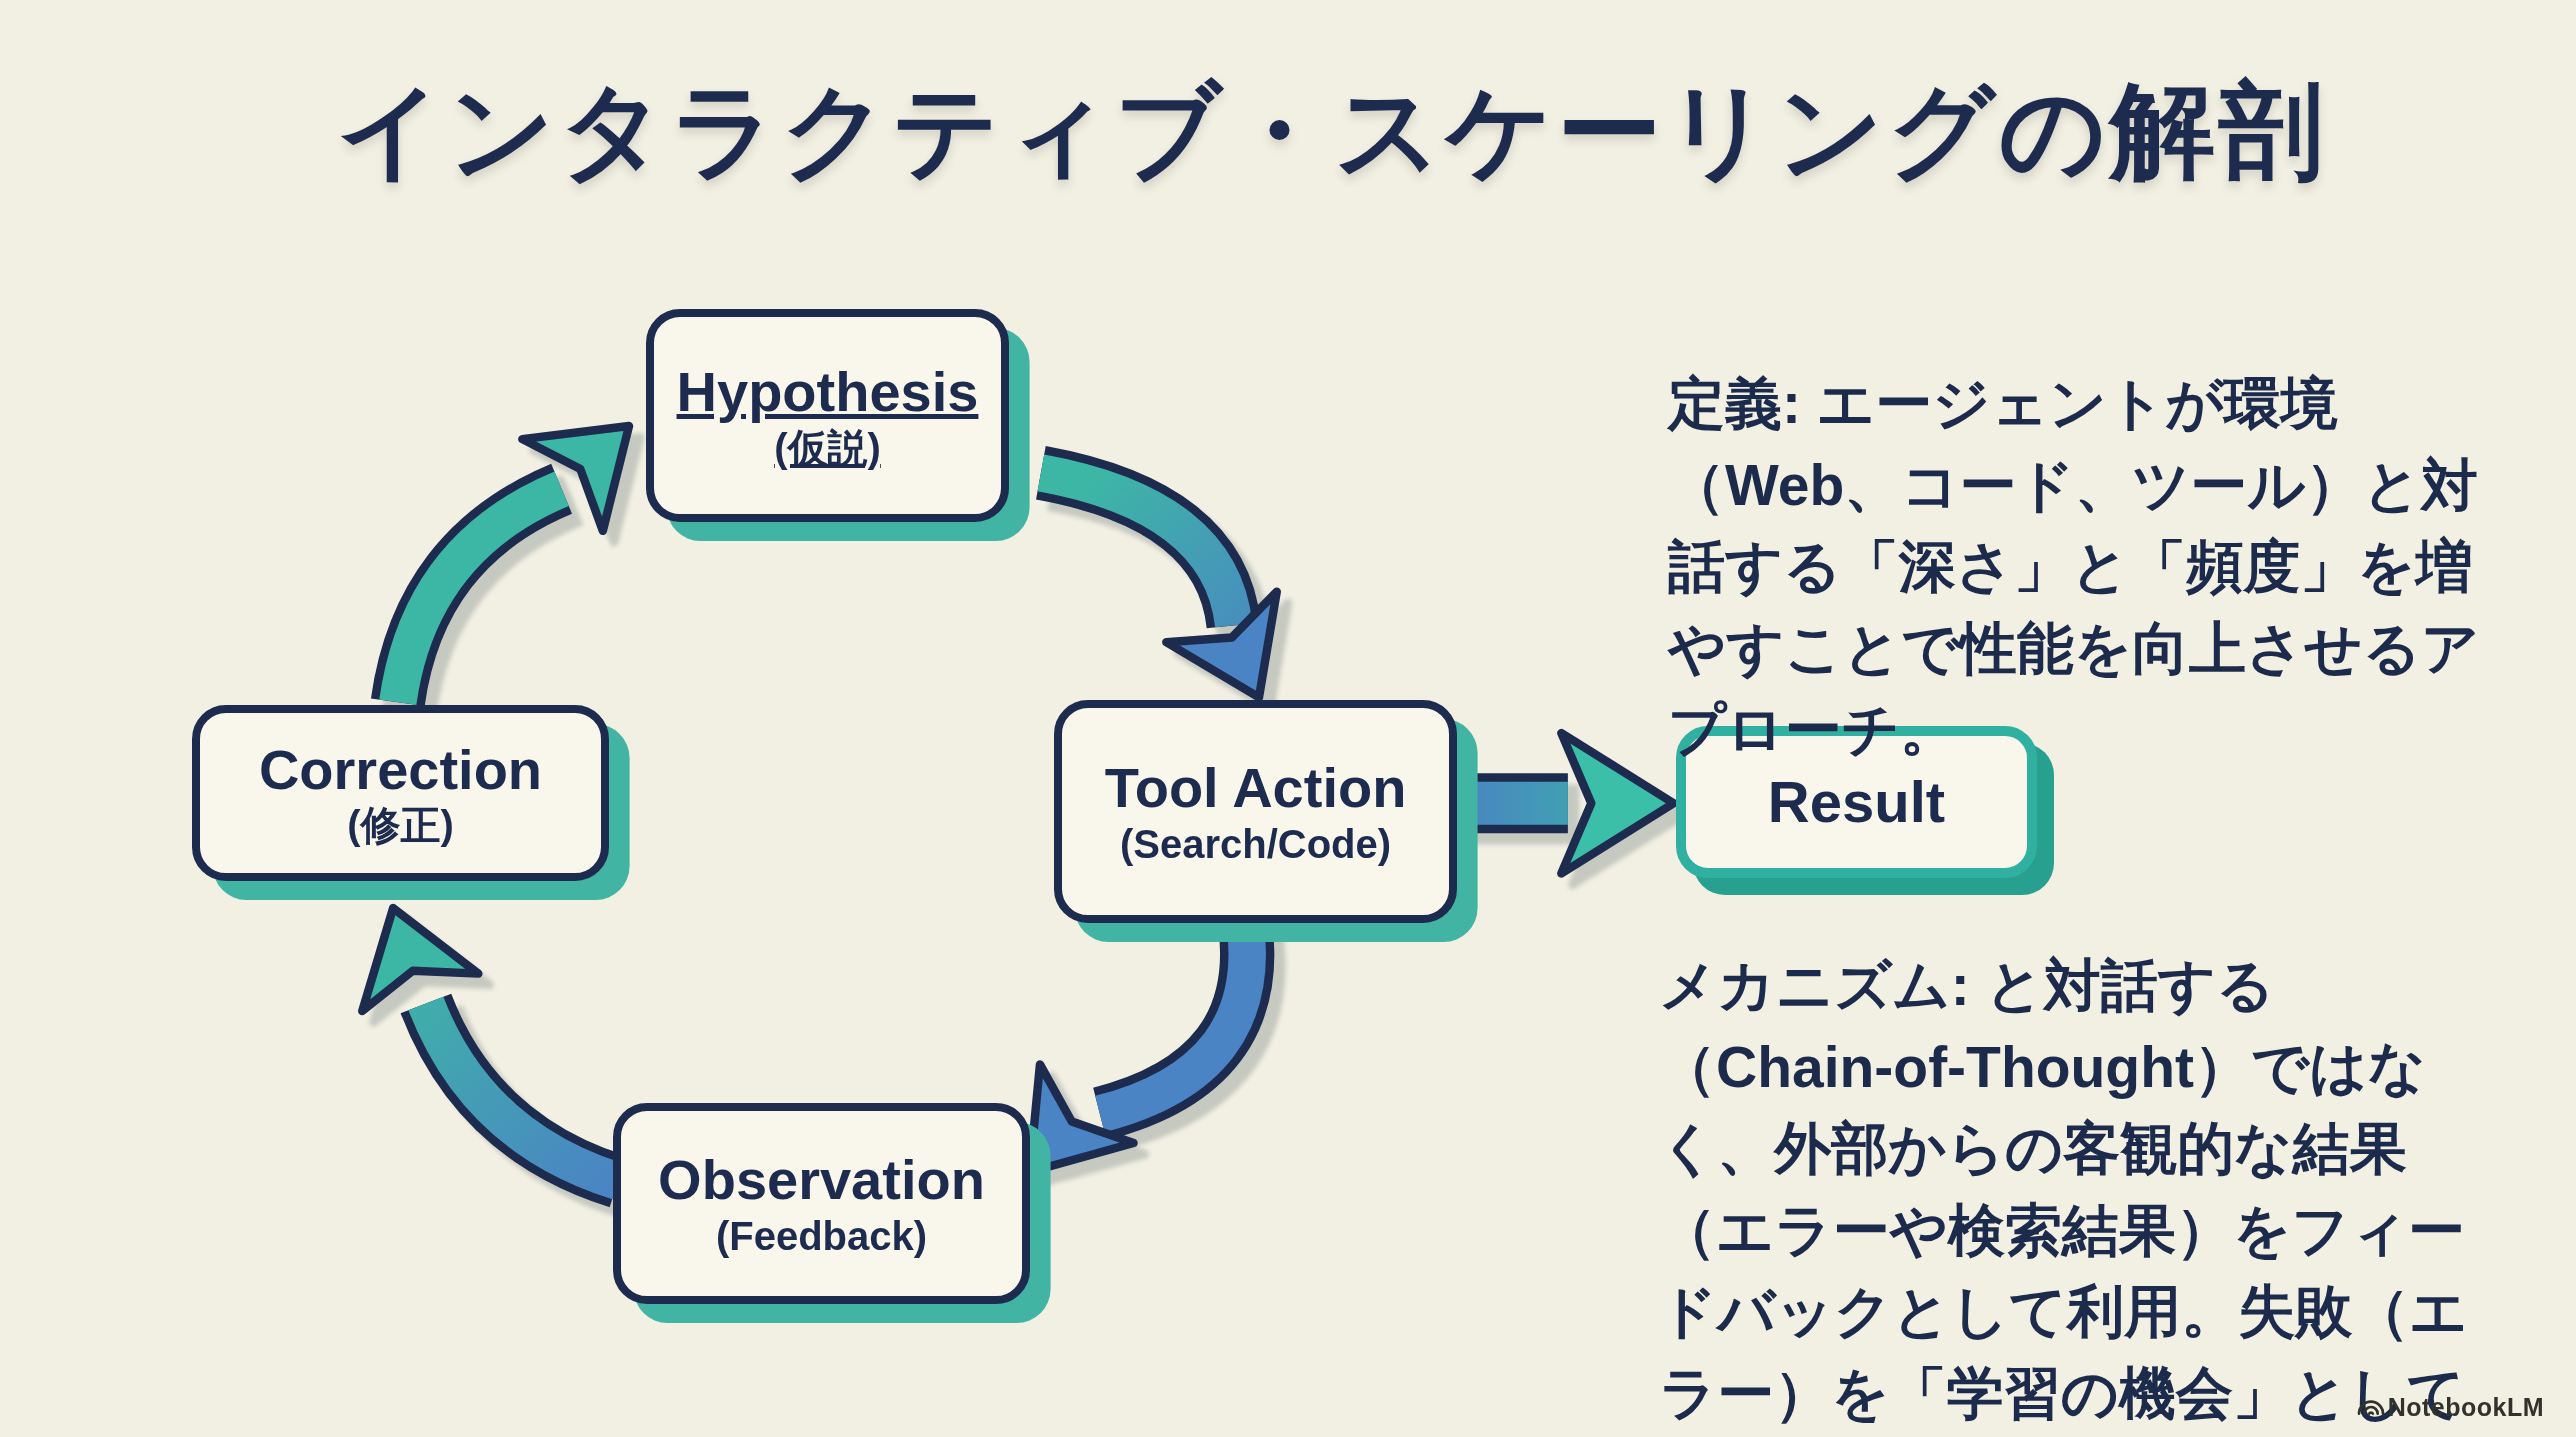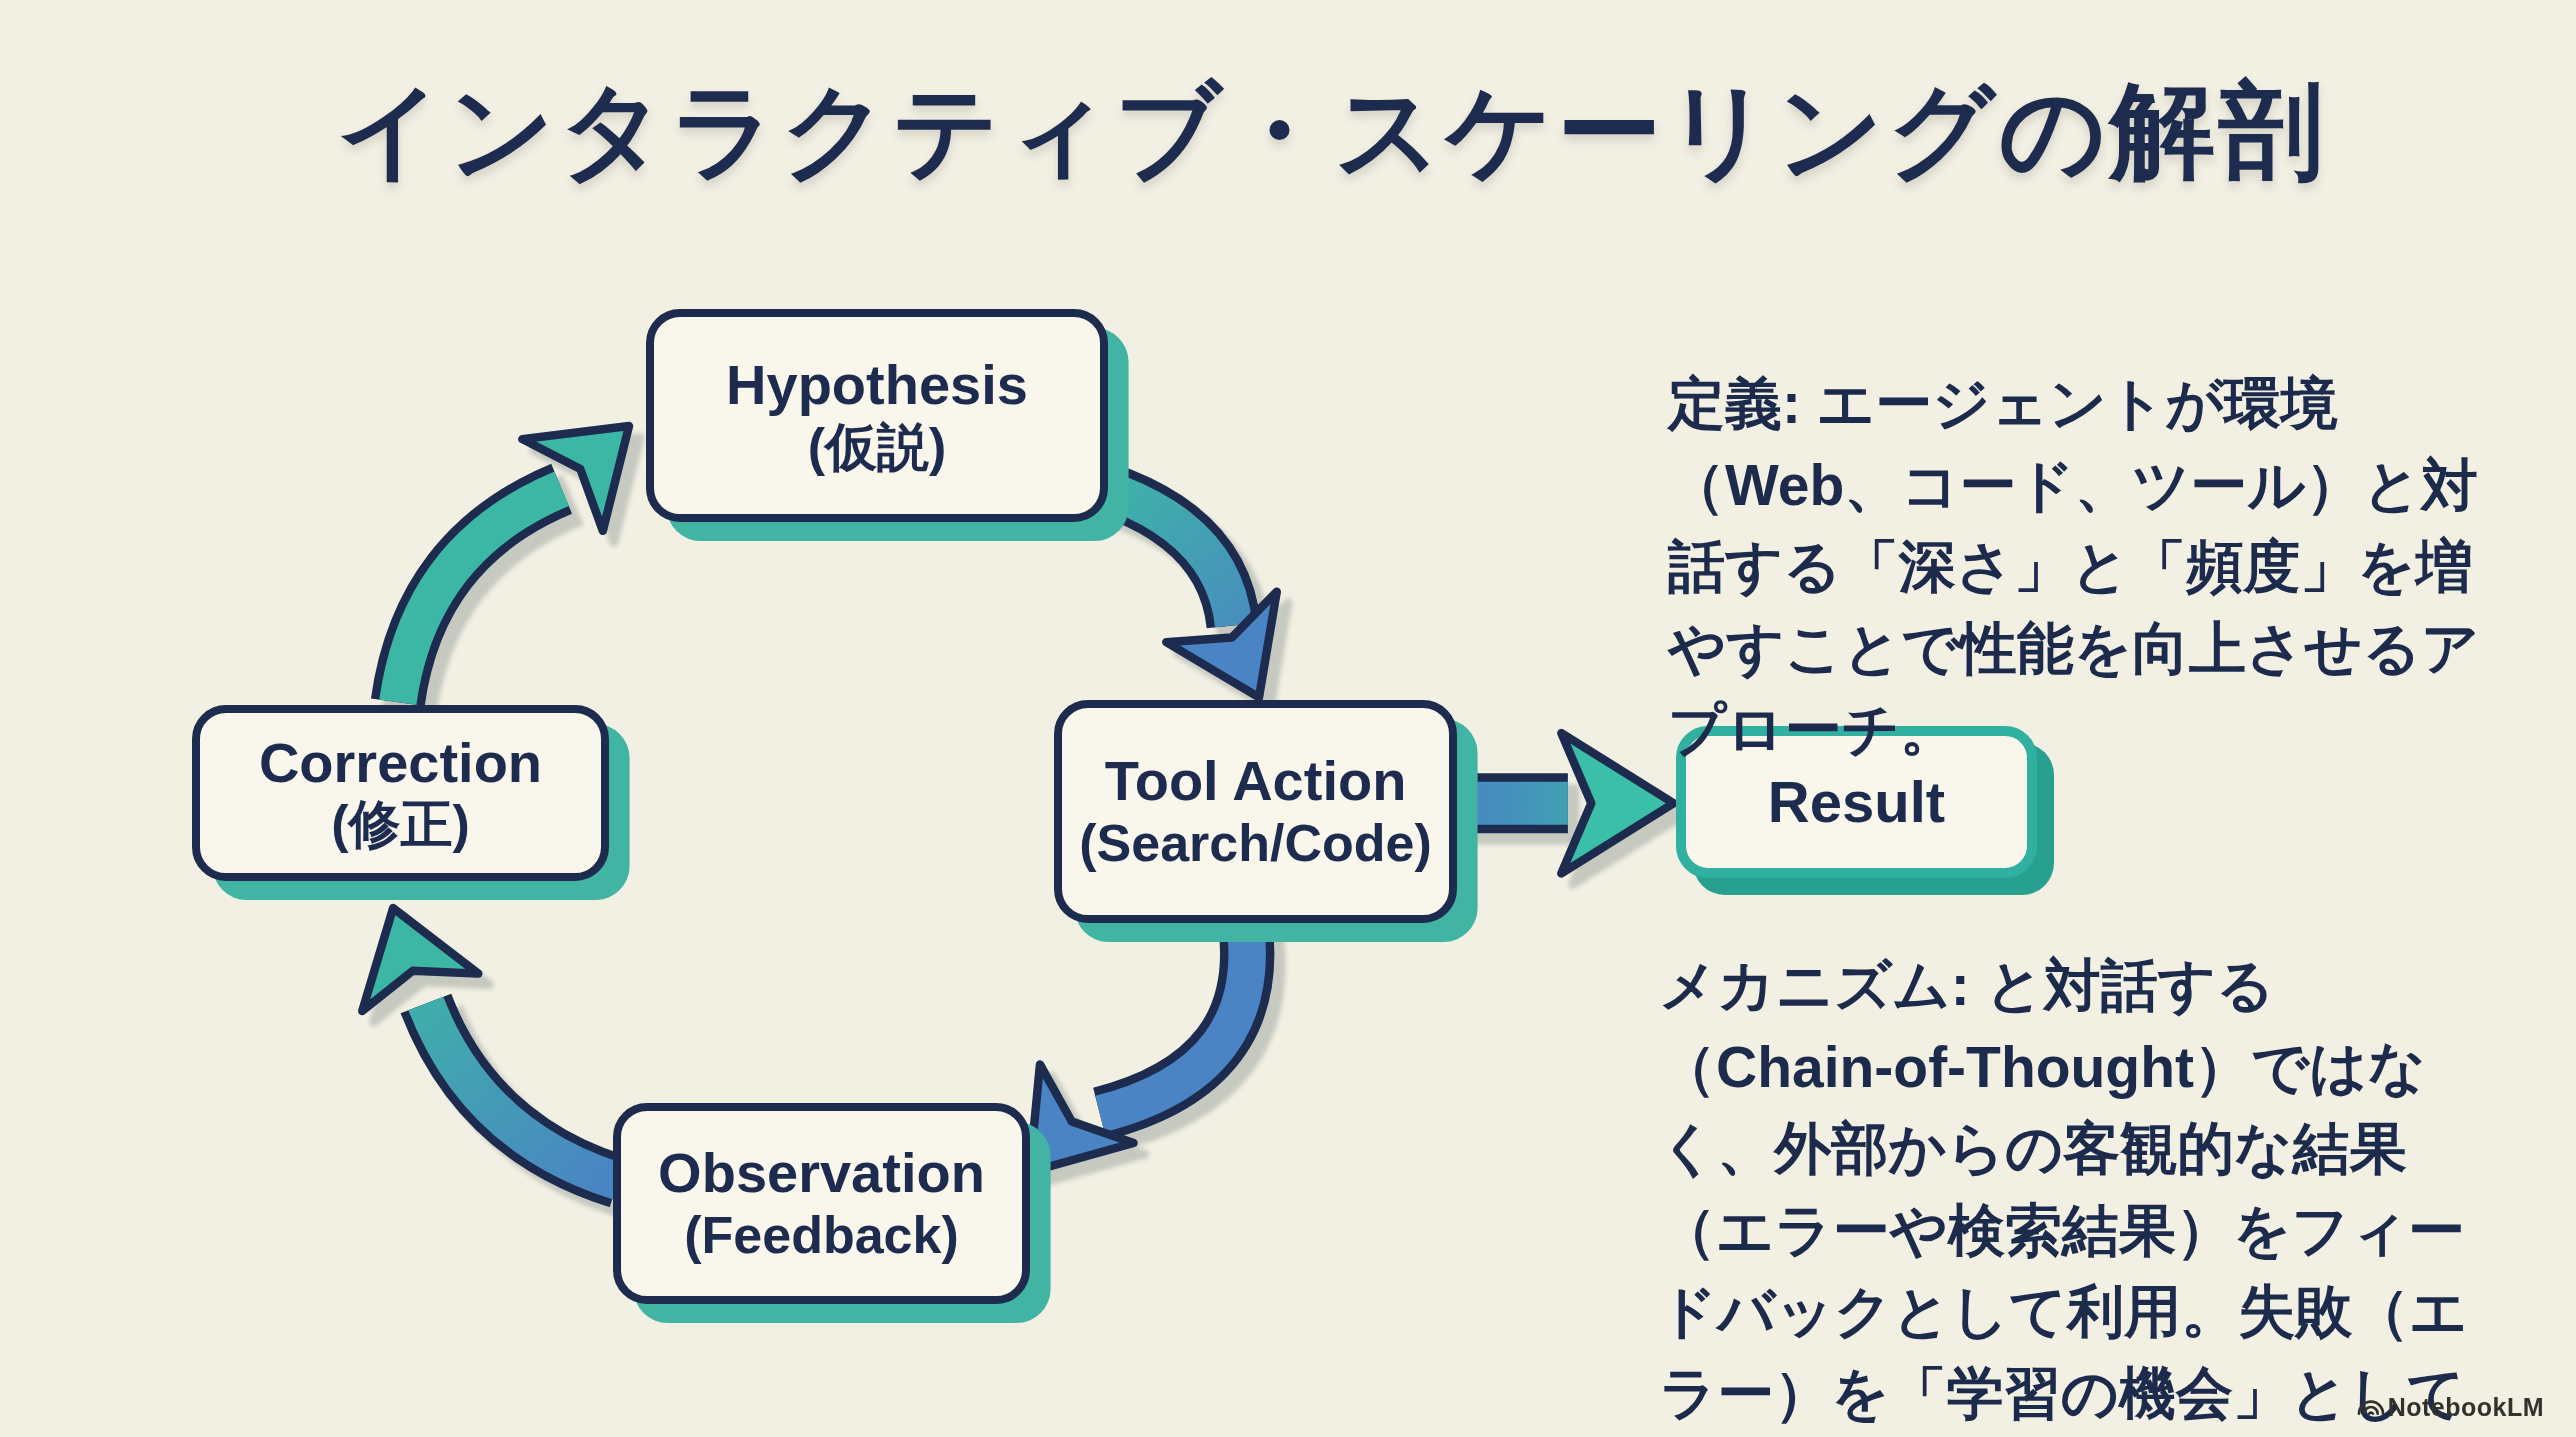--- a/index.html
+++ b/index.html
@@ -36,22 +36,22 @@
     box-shadow:20.6px 19px 0 #41b4a3;
     display:flex;
     flex-direction:column;
     align-items:center;
     justify-content:center;
     text-align:center;
     color:#1d2b4e;
     box-sizing:border-box;
   }
   .box .main{font-size:56px;font-weight:800;line-height:1.15;}
-  .box .sub{font-size:52px;font-weight:800;line-height:1.15;}
-  .box-hypothesis{left:646px;top:309px;width:462px;height:213px;}
+  .box .sub{font-size:40px;font-weight:800;line-height:1.15;}
+  .box-hypothesis{left:646px;top:309px;width:363px;height:213px;text-decoration:underline;}
   .box-correction{left:192px;top:705px;width:417px;height:176px;}
   .box-tool-action{left:1054px;top:700px;width:403px;height:223px;}
   .box-observation{left:613px;top:1103px;width:417px;height:201px;}
   .box-result{
     left:1676px;top:726px;width:361px;height:152px;
     border:10.3px solid #2fb0a0;
     border-radius:32px;
     box-shadow:17px 17px 0 #27a090;
   }
   .box-result .main{font-size:58px;}

